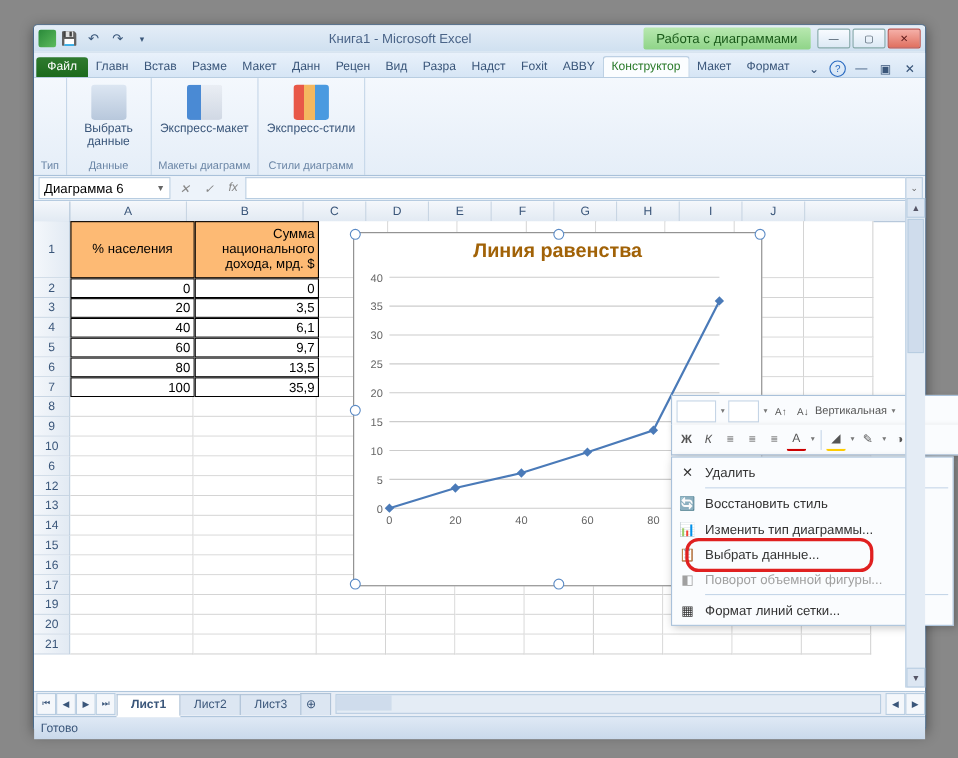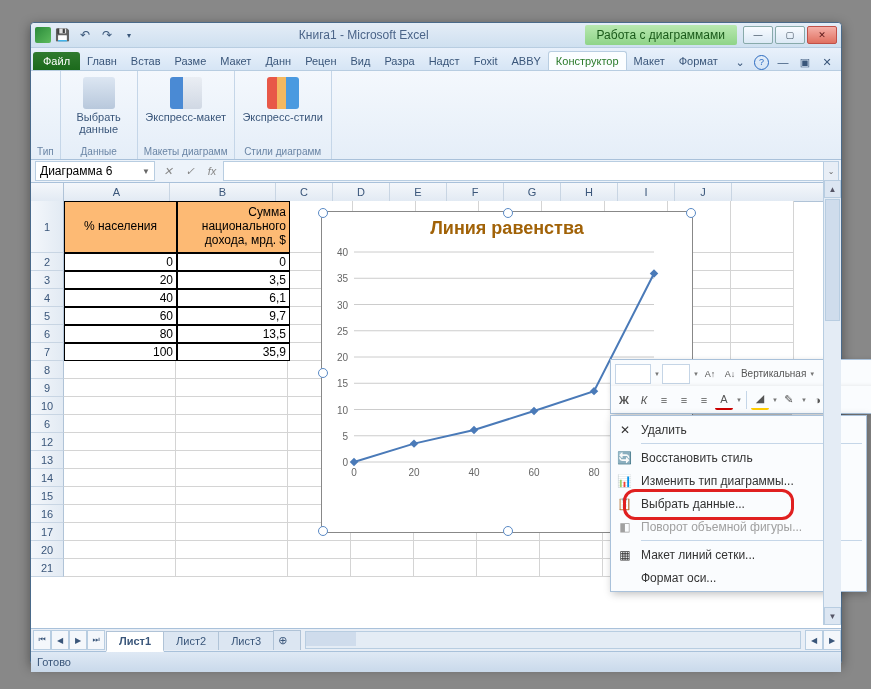--- a/index.html
+++ b/index.html
@@ -411,20 +411,33 @@
             <div class="cell" style="width: 56px;"></div>
             <div class="cell" style="width: 56px;"></div>
             <div class="cell" style="width: 56px;"></div>
             <div class="cell" style="width: 56px;"></div>
             <div class="cell" style="width: 56px;"></div>
             <div class="cell" style="width: 56px;"></div>
             <div class="cell" style="width: 56px;"></div>
           </div>
           <div class="row">
             <div class="rowh">17</div>
+            <div class="cell" style="width: 105px;"></div>
+            <div class="cell" style="width: 105px;"></div>
+            <div class="cell" style="width: 56px;"></div>
+            <div class="cell" style="width: 56px;"></div>
+            <div class="cell" style="width: 56px;"></div>
+            <div class="cell" style="width: 56px;"></div>
+            <div class="cell" style="width: 56px;"></div>
+            <div class="cell" style="width: 56px;"></div>
+            <div class="cell" style="width: 56px;"></div>
+            <div class="cell" style="width: 56px;"></div>
+          </div>
+          <div class="row">
+            <div class="rowh">19</div>
             <div class="cell" style="width: 105px;"></div>
             <div class="cell" style="width: 105px;"></div>
             <div class="cell" style="width: 56px;"></div>
             <div class="cell" style="width: 56px;"></div>
             <div class="cell" style="width: 56px;"></div>
             <div class="cell" style="width: 56px;"></div>
             <div class="cell" style="width: 56px;"></div>
             <div class="cell" style="width: 56px;"></div>
             <div class="cell" style="width: 56px;"></div>
             <div class="cell" style="width: 56px;"></div>
@@ -556,25 +569,21 @@
           <span class="cico">📋</span>
           <span>Выбрать данные...</span>
         </div>
         <div class="ctxitem disabled">
           <span class="cico">◧</span>
           <span>Поворот объемной фигуры...</span>
         </div>
         <div class="ctx-sep"></div>
         <div class="ctxitem">
           <span class="cico">▦</span>
-          <span>Макет линий сетки...</span>
-        </div>
-        <div class="ctxitem">
-          <span class="cico"></span>
-          <span>Формат оси...</span>
+          <span>Формат линий сетки...</span>
         </div>
       </div>
 <div class="hl"></div>
 
 <div class="vscroll">
   <div class="arr">▲</div>
   <div class="thumb"></div>
   <div class="arr" style="position:absolute;bottom:0;width:15px">▼</div>
 </div>
 

